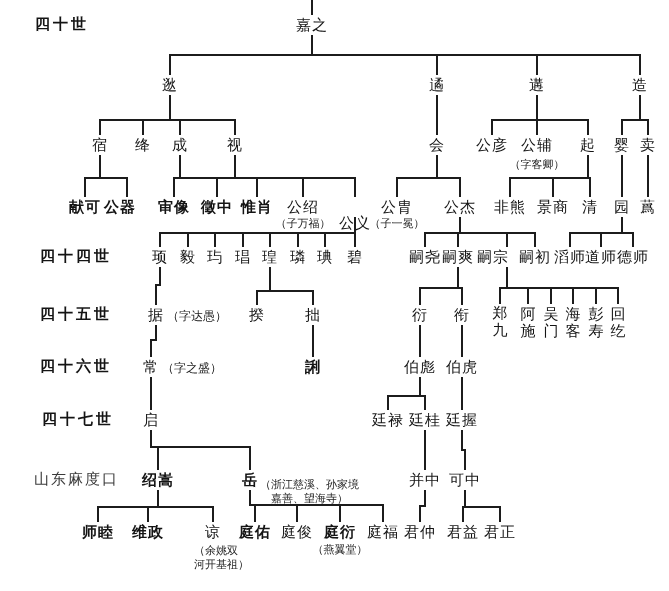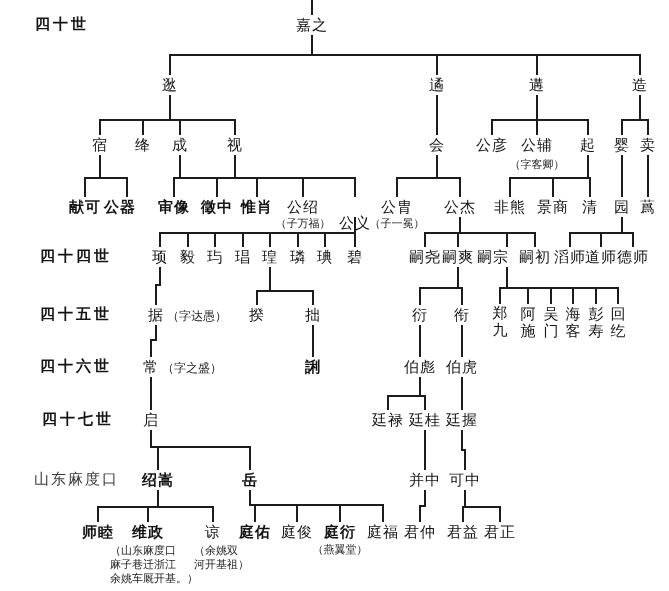--- a/index.html
+++ b/index.html
@@ -249,19 +249,18 @@
     <div class="edge" style="left: 419px; top: 506px; width: 2px; height: 16px; background: rgb(28, 28, 28);"></div>
     <div class="edge" style="left: 464px; top: 490px; width: 2px; height: 17px; background: rgb(28, 28, 28);"></div>
     <div class="edge" style="left: 462px; top: 506px; width: 39px; height: 2px; background: rgb(28, 28, 28);"></div>
     <div class="edge" style="left: 462px; top: 507px; width: 2px; height: 15px; background: rgb(28, 28, 28);"></div>
     <div class="edge" style="left: 499px; top: 507px; width: 2px; height: 15px; background: rgb(28, 28, 28);"></div>
     <div class="ann center" style="left: 537px; top: 157px; font-size: 11px;">（字客卿）</div>
     <div class="ann center" style="left: 303px; top: 216px; font-size: 11px;">（子万福）</div>
     <div class="ann center" style="left: 397px; top: 216px; font-size: 11px;">（子一冕）</div>
     <div class="ann" style="left: 167px; top: 309px; font-size: 12px;">（字达愚）</div>
     <div class="ann" style="left: 162px; top: 361px; font-size: 12px;">（字之盛）</div>
-    <div class="ann" style="left: 110px; top: 543px; font-size: 11px;">（山东麻度口
-麻子巷迁浙江
-余姚车厩开基。）</div>
+    <div class="ann" style="left: 260px; top: 477px; font-size: 11px;">（浙江慈溪、孙家境
+　嘉善、望海寺）</div>
     <div class="ann" style="left: 194px; top: 543px; font-size: 11px;">（余姚双
 河开基祖）</div>
     <div class="ann center" style="left: 340px; top: 542px; font-size: 11px;">（燕翼堂）</div>
   </div>
 
 </body></html>

